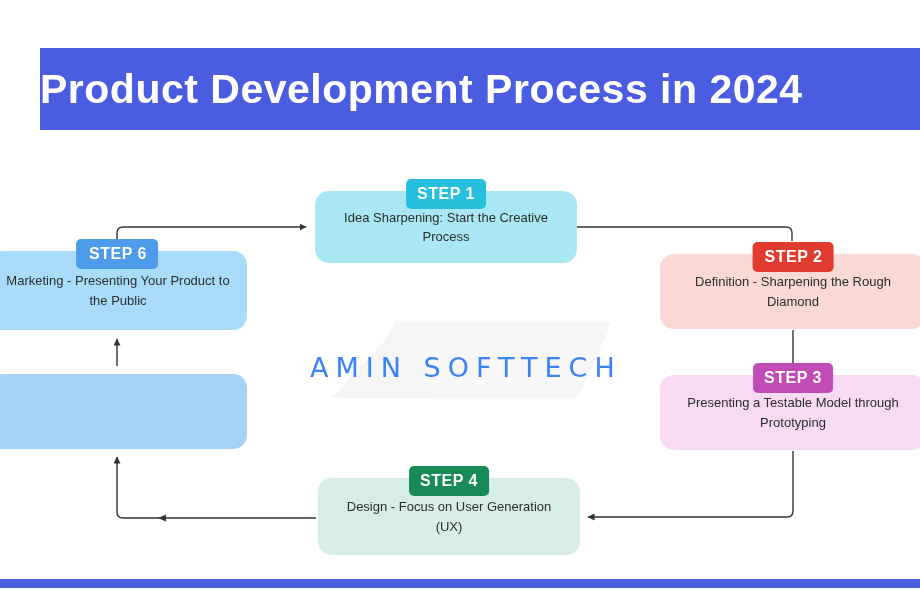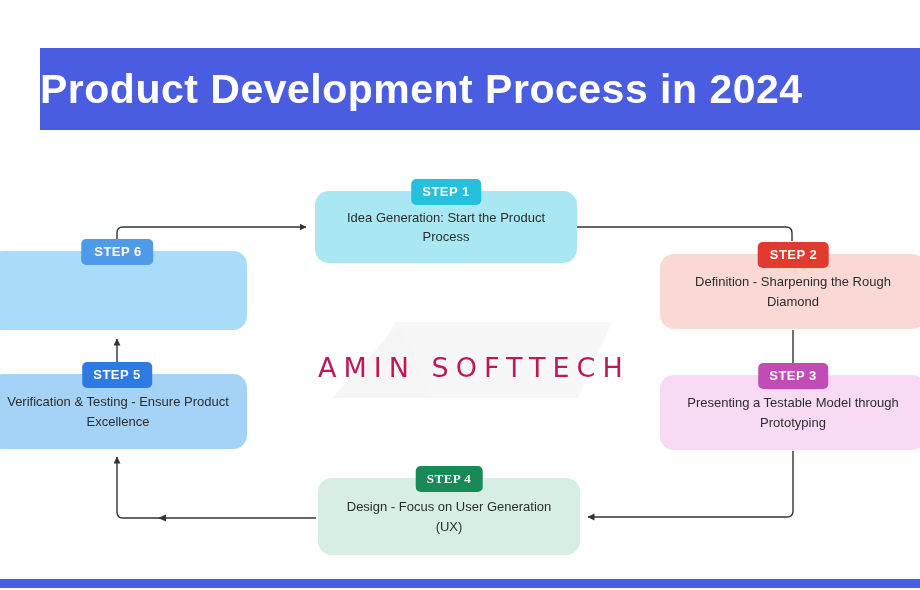--- a/index.html
+++ b/index.html
@@ -27,21 +27,21 @@
   .connectors{position:absolute;left:0;top:0;width:920px;height:590px;z-index:2;pointer-events:none;}
   
   .step-box{
     position:absolute;z-index:3;border-radius:14px;
     display:flex;align-items:center;justify-content:center;
     text-align:center;font-size:13px;color:#2d2d2d;line-height:1.5;
     padding:0 16px;box-sizing:border-box;
   }
   .step-badge{
     position:absolute;top:-12px;transform:translateX(-50%);
-    color:#ffffff;font-weight:700;font-size:13px;letter-spacing:0.5px;
+    color:#ffffff;font-weight:700;font-size:16px;letter-spacing:0.5px;
     padding:3px 11px;border-radius:5px;white-space:nowrap;
   }
   #step1{left:315px;top:191px;width:262px;height:72px;}
   #step1 .step-badge{left:50%;}
   #step2{left:660px;top:254px;width:266px;height:75px;}
   #step2 .step-badge{left:133px;padding-left:12px;}
   #step3{left:660px;top:375px;width:266px;height:75px;}
   #step3 .step-badge{left:133px;}
   #step4{left:318px;top:478px;width:262px;height:77px;}
   #step4 .step-badge{left:50%;}
@@ -53,21 +53,21 @@
   .footer-bar{position:absolute;left:0;bottom:2px;width:920px;height:9px;z-index:1;}
 </style>
 </head>
 <body>
 
 <svg class="bg-shapes" viewBox="0 0 920 590">
   <polygon points="395,322 612,322 578,398 352,398" fill="#f7f7f8"></polygon>
   <polygon points="332,398 398,326 432,398" fill="#f5f5f6"></polygon>
 </svg>
 
-<div class="watermark" style="color: #be185d; margin-left: 8px;">AMIN SOFTTECH</div>
+<div class="watermark" style="color: #3b82f6;">AMIN SOFTTECH</div>
 
 <div class="header-banner" style="background-color: rgb(74, 92, 224);">
   <div class="header-title">Product Development Process in 2024</div>
 </div>
 
 <svg class="connectors" viewBox="0 0 920 590">
   <defs>
     <marker id="ah" markerWidth="9" markerHeight="9" refX="6.5" refY="3.5" orient="auto" markerUnits="userSpaceOnUse">
       <path d="M0,0 L7,3.5 L0,7 z" fill="#333333"></path>
     </marker>
@@ -76,40 +76,39 @@
   <path d="M577,227 L786,227 Q792,227 792,233 L792,241" fill="none" stroke="#333333" stroke-width="1.4"></path>
   <path d="M793,330 L793,365" fill="none" stroke="#333333" stroke-width="1.4"></path>
   <path d="M793,451 L793,511 Q793,517 787,517 L588,517" fill="none" stroke="#333333" stroke-width="1.4" marker-end="url(#ah)"></path>
   <path d="M316,518 L123,518 Q117,518 117,512 L117,457" fill="none" stroke="#333333" stroke-width="1.4" marker-end="url(#ah)"></path>
   <polygon points="166,514.6 158,518 166,521.4" fill="#333333"></polygon>
   <path d="M117,366 L117,339" fill="none" stroke="#333333" stroke-width="1.4" marker-end="url(#ah)"></path>
 </svg>
 
 <div id="step1" class="step-box" style="background-color: rgb(169, 232, 243);">
   <div class="step-badge" style="background-color: rgb(38, 191, 220);">STEP 1</div>
-  <div class="step-label">Idea Generation: Start the Product Process</div>
+  <div class="step-label">Idea Sharpening: Start the Creative Process</div>
 </div>
 
 <div id="step2" class="step-box" style="background-color: rgb(250, 217, 212);">
   <div class="step-badge" style="background-color: rgb(225, 59, 47);">STEP 2</div>
   <div class="step-label">Definition - Sharpening the Rough Diamond</div>
 </div>
 
 <div id="step3" class="step-box" style="background-color: rgb(248, 218, 244);">
   <div class="step-badge" style="background-color: rgb(194, 76, 182);">STEP 3</div>
   <div class="step-label">Presenting a Testable Model through Prototyping</div>
 </div>
 
 <div id="step4" class="step-box" style="background-color: rgb(214, 238, 228);">
-  <div class="step-badge" style="background-color: rgb(23, 138, 87); font-family: Liberation Serif, serif;">STEP 4</div>
+  <div class="step-badge" style="background-color: rgb(23, 138, 87);">STEP 4</div>
   <div class="step-label">Design - Focus on User Generation (UX)</div>
 </div>
 
 <div id="step5" class="step-box" style="background-color: rgb(165, 211, 248);">
-  <div class="step-badge" style="background-color: rgb(46, 121, 226);">STEP 5</div>
-  <div class="step-label">Verification &amp; Testing - Ensure Product Excellence</div>
 </div>
 
 <div id="step6" class="step-box" style="background-color: rgb(169, 220, 250);">
   <div class="step-badge" style="background-color: rgb(78, 155, 233);">STEP 6</div>
+  <div class="step-label">Marketing - Presenting Your Product to the Public</div>
 </div>
 
 <div class="footer-bar" style="background-color: rgb(74, 92, 224);"></div>
 
 </body></html>

